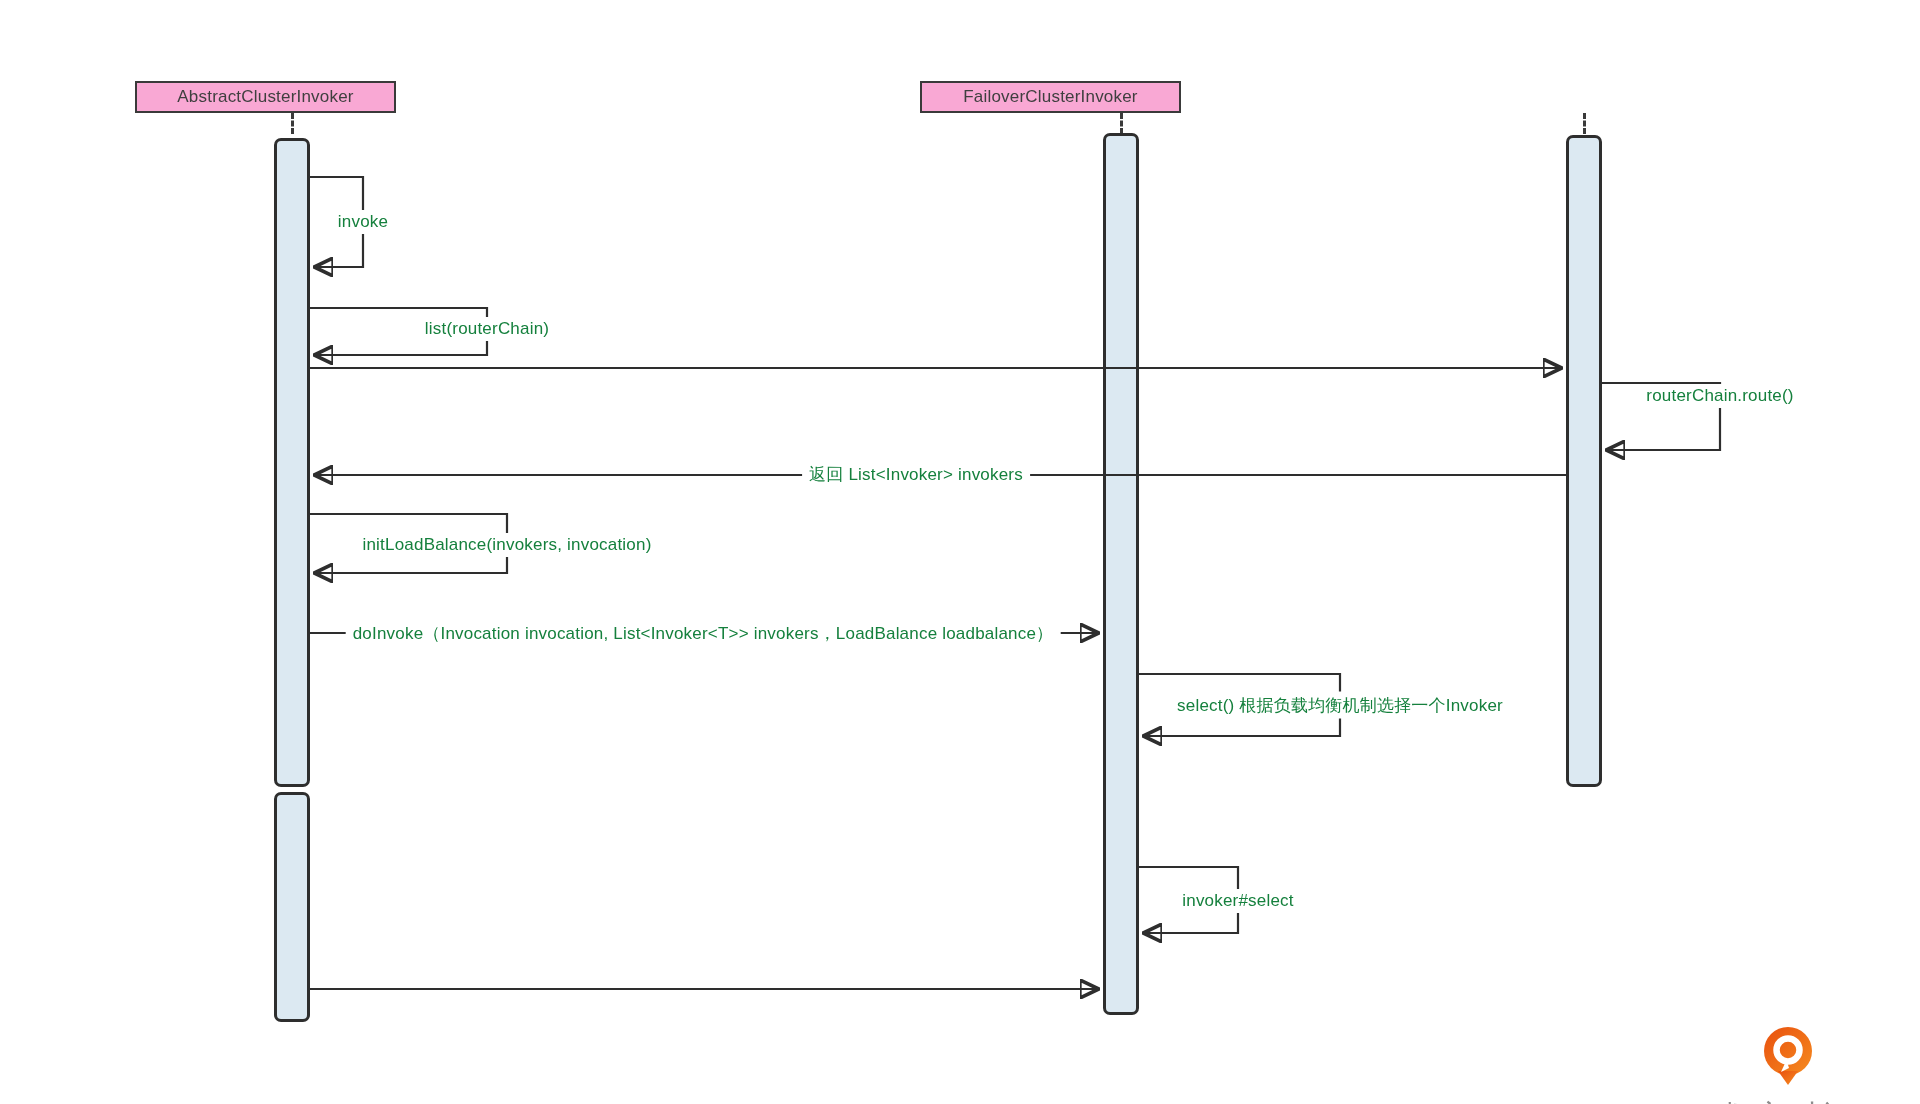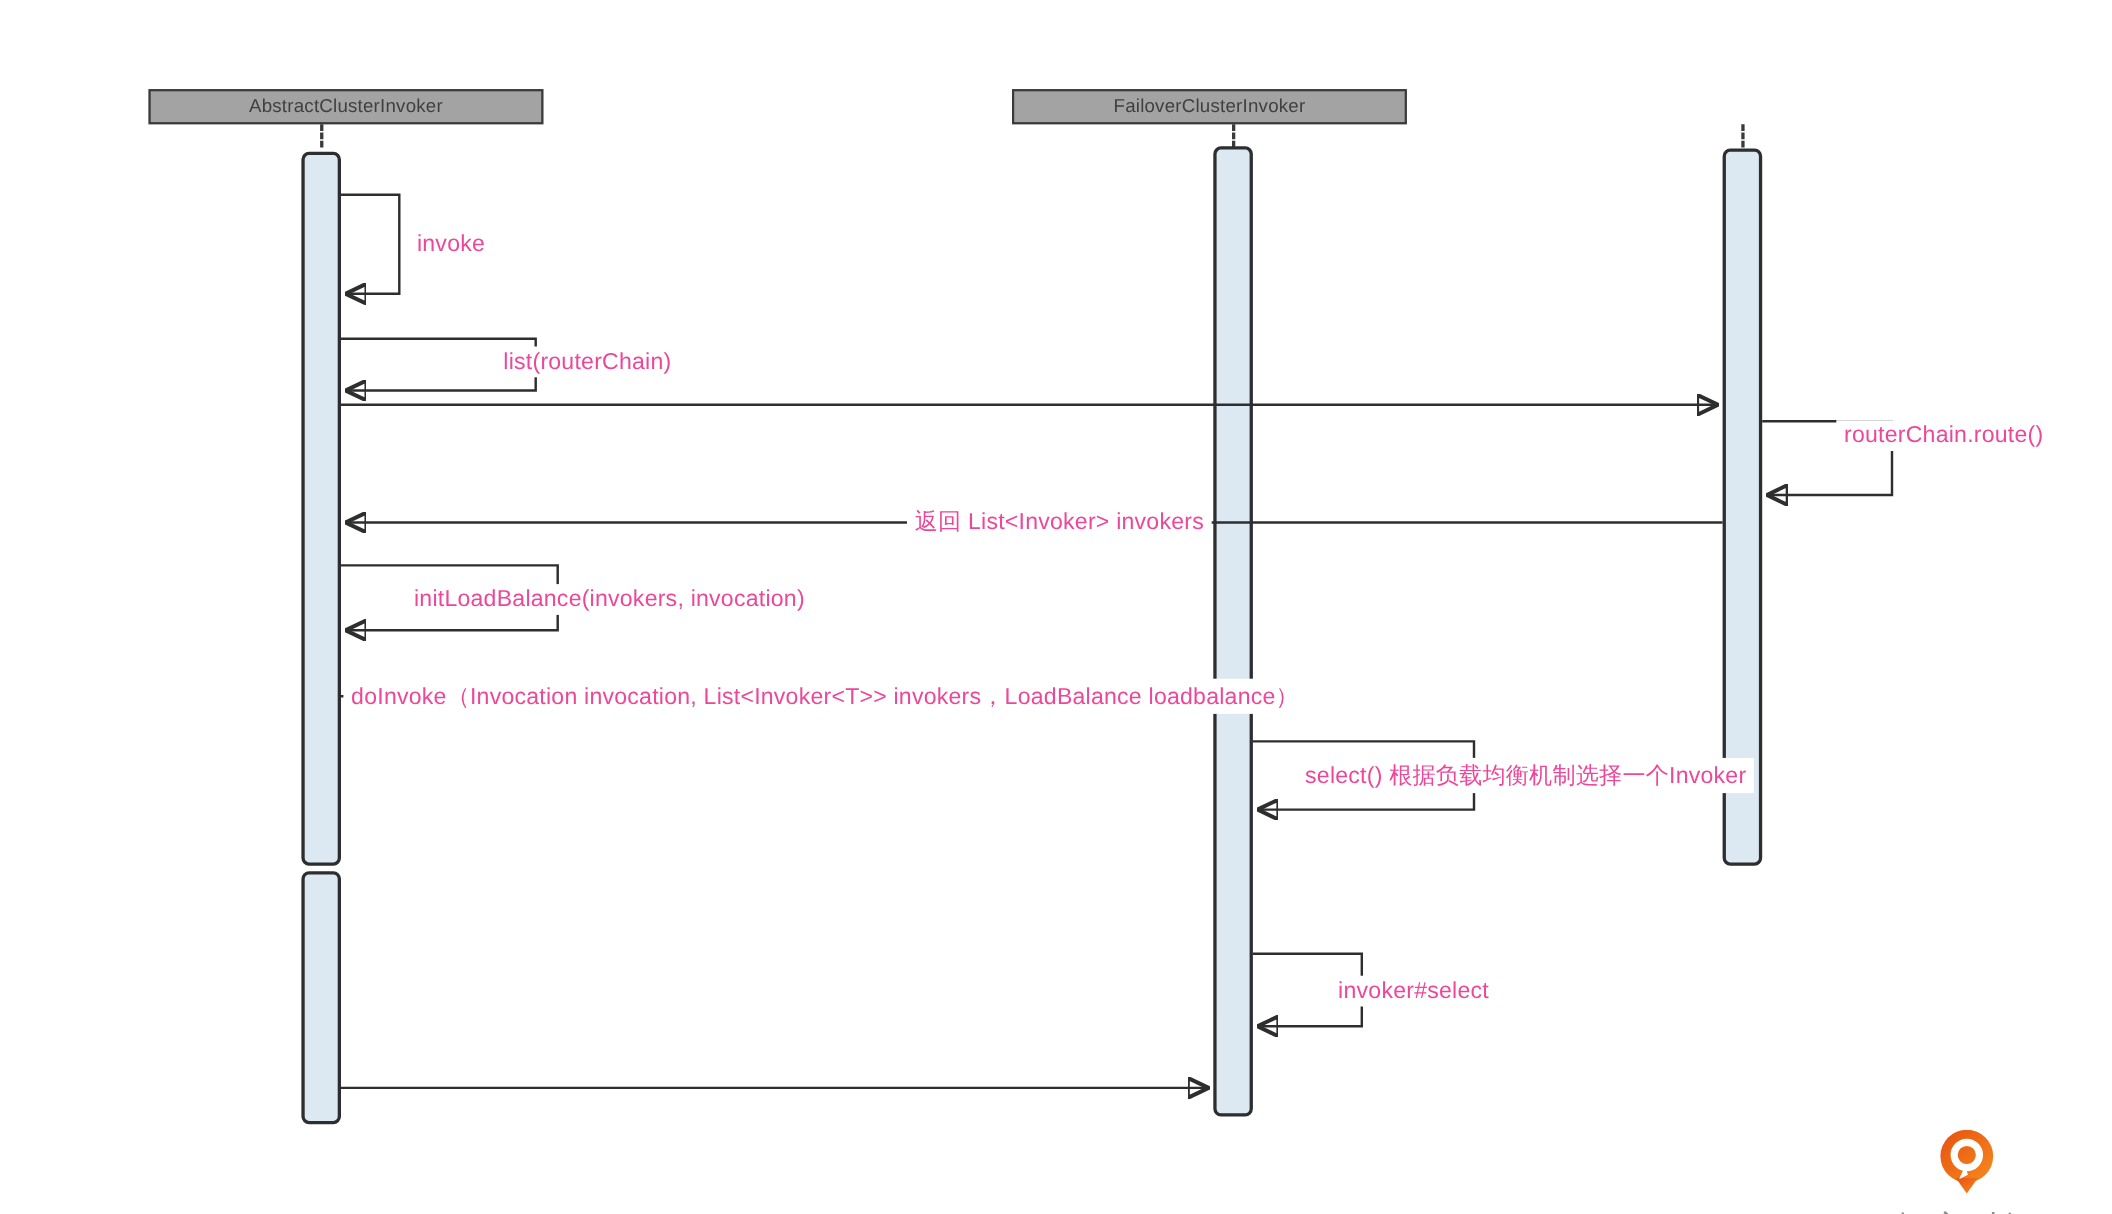--- a/index.html
+++ b/index.html
@@ -6,22 +6,22 @@
   #stage{
     position:relative;
     width:1920px;height:1104px;
     background:#ffffff;
     font-family:"Liberation Sans","DejaVu Sans",sans-serif;
     overflow:hidden;
   }
   
   .participant{
     position:absolute;
-    top:81px;height:32px;width:359px;
-    background:#a3a3a3;
+    top:81px;height:32px;width:261px;
+    background:#f9a8d4;
     border:2px solid #3a3a3a;
     box-sizing:border-box;
     display:flex;align-items:center;justify-content:center;
     font-size:17px;color:#3f3f3f;
     letter-spacing:.2px;
   }
   #p-abstract{left:135px;}
   #p-failover{left:920px;}
   #p-dynamic{left:1427px;}
   
@@ -51,24 +51,23 @@
   }
   #lines path{
     fill:none;stroke:#2e2e2e;stroke-width:2.2px;
   }
   
   .msg{
     position:absolute;
     transform:translate(-50%,-50%);
     background:#ffffff;
     padding:2px 7px;
-    font-size:21px;color:#ec4899;
+    font-size:17px;color:#15803d;
     white-space:nowrap;
     letter-spacing:.2px;
-    margin-left:47px;
   }
   
   #logo{
     position:absolute;left:1722px;top:1027px;
     display:flex;align-items:center;gap:11px;flex-direction:column;
   }
   #logo-text{
     font-size:31px;color:#8d8d8d;letter-spacing:2px;
   }
 </style>

